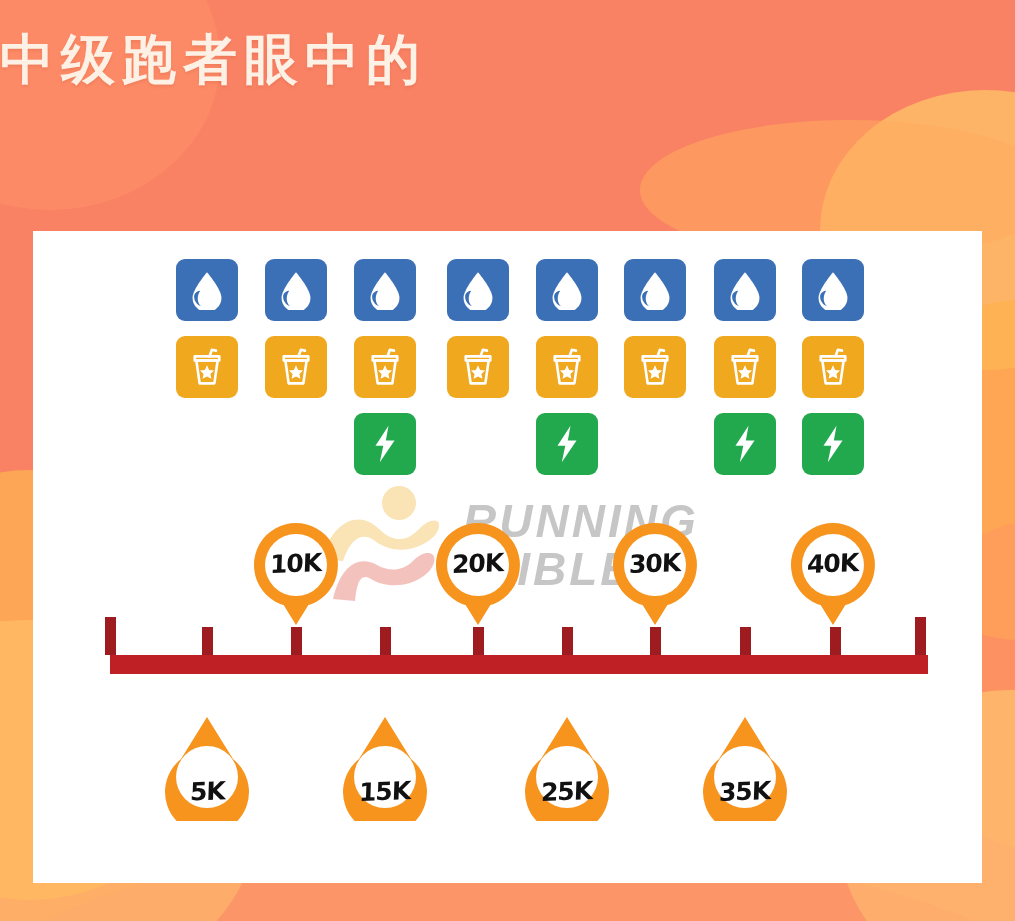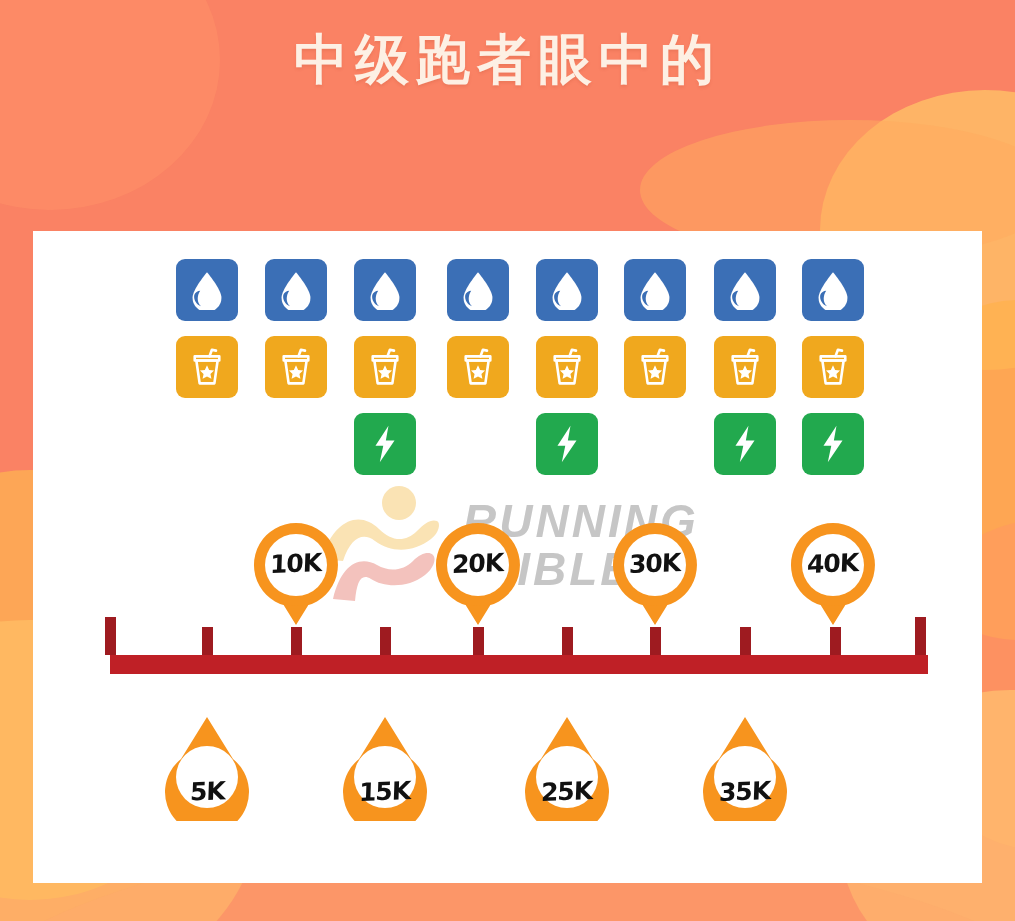--- a/index.html
+++ b/index.html
@@ -33,21 +33,21 @@
     border-radius: 50%;
     opacity: .55;
   }
 
   
   .title-area {
     position: absolute;
     left: 0;
     top: 18px;
     width: 1015px;
-    text-align: center;
+    text-align: left;
     z-index: 5;
   }
   .title-line {
     color: #fdf0e4;
     font-size: 54px;
     font-weight: 700;
     letter-spacing: 7px;
     line-height: 1.52;
     text-shadow: 0 2px 3px rgba(180,70,45,.18);
   }

